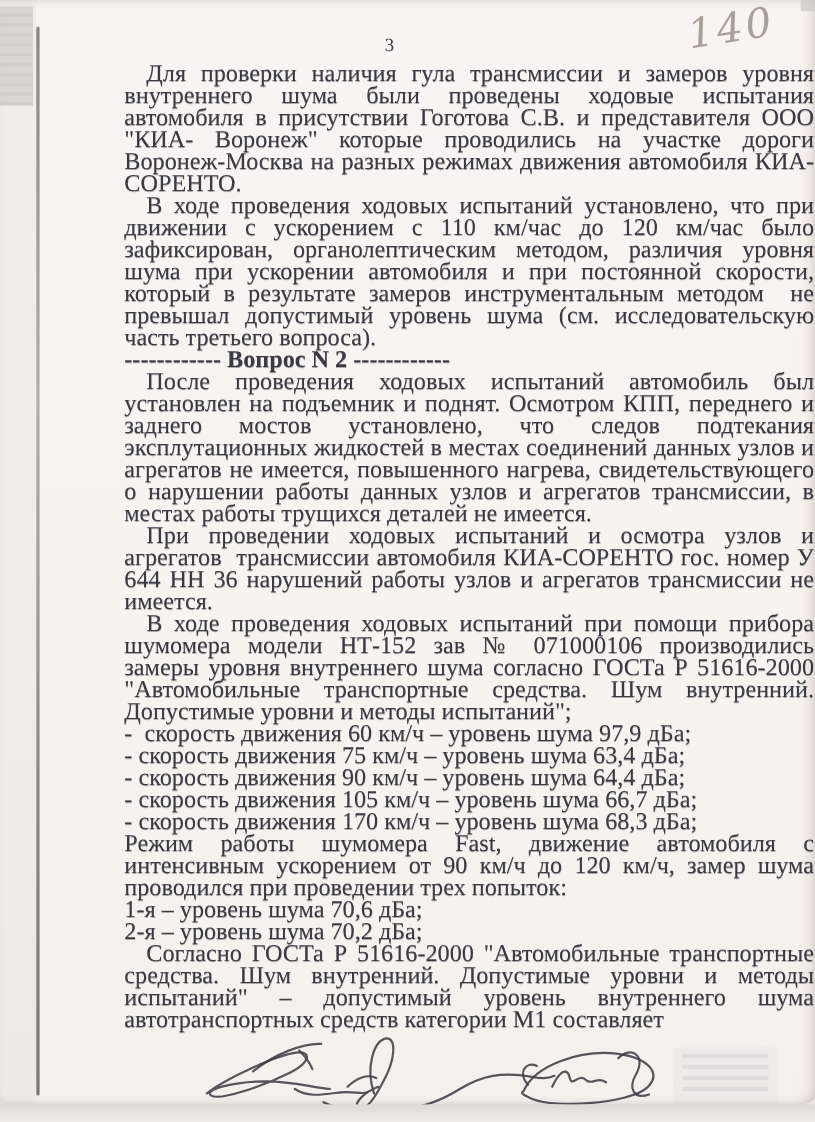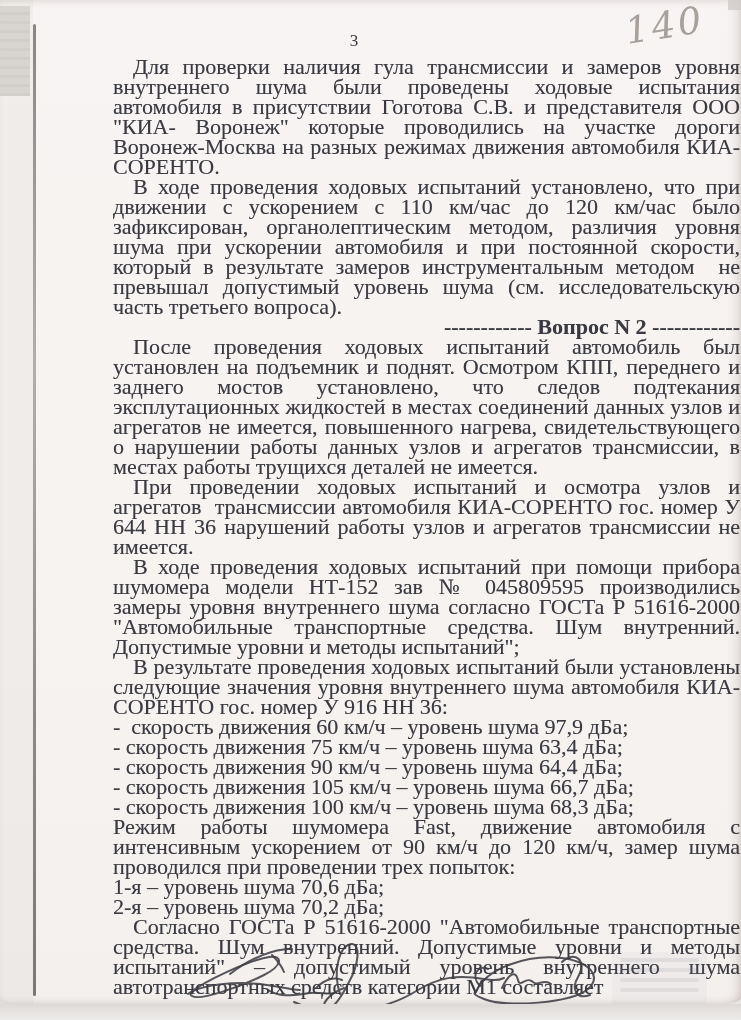--- a/index.html
+++ b/index.html
@@ -38,21 +38,21 @@
     transform:rotate(-9deg);
   }
   .content{
     position:absolute;left:65px;top:57px;width:627px;
     font-size:22px;line-height:20px;text-align:justify;
     text-shadow:0.2px 0.2px 0.3px rgba(58,58,66,.4);
     margin-left:48px;
   }
   .p{white-space:pre-wrap;}
   .ind{text-indent:20px;}
-  .hd{text-align:right;font-weight:bold;white-space:pre-wrap;}
+  .hd{text-align:left;font-weight:bold;white-space:pre-wrap;}
   .li{white-space:pre-wrap;}
   .sig{position:absolute;}
   .sig path{fill:none;stroke:#3d3d44;stroke-width:2;stroke-linecap:round;opacity:.88;}
   .stamp-faint{
     position:absolute;left:612px;top:952px;width:95px;height:52px;
     background:rgba(130,130,155,.05);border-radius:4px;filter:blur(.6px);
   }
   .stamp-faint i{display:block;height:4px;margin:6px 8px;background:rgba(115,115,140,.12);border-radius:2px;}
   .bottom-strip{
     position:absolute;left:0;bottom:0;width:741px;height:16px;
@@ -71,27 +71,26 @@
 
   <div class="page-number">3</div>
   <div class="handwritten">140</div>
 
   <div class="content">
     <div class="p ind">Для проверки наличия гула трансмиссии и замеров уровня внутреннего шума были проведены ходовые испытания автомобиля в присутствии Гоготова С.В. и представителя ООО "КИА- Воронеж" которые проводились на участке дороги Воронеж-Москва на разных режимах движения автомобиля КИА-СОРЕНТО.</div>
     <div class="p ind">В ходе проведения ходовых испытаний установлено, что при движении с ускорением с 110 км/час до 120 км/час было зафиксирован, органолептическим методом, различия уровня шума при ускорении автомобиля и при постоянной скорости, который в результате замеров инструментальным методом  не превышал допустимый уровень шума (см. исследовательскую часть третьего вопроса).</div>
     <div class="hd">------------ Вопрос N 2 ------------</div>
     <div class="p ind">После проведения ходовых испытаний автомобиль был установлен на подъемник и поднят. Осмотром КПП, переднего и заднего мостов установлено, что следов подтекания эксплутационных жидкостей в местах соединений данных узлов и агрегатов не имеется, повышенного нагрева, свидетельствующего о нарушении работы данных узлов и агрегатов трансмиссии, в местах работы трущихся деталей не имеется.</div>
     <div class="p ind">При проведении ходовых испытаний и осмотра узлов и агрегатов  трансмиссии автомобиля КИА-СОРЕНТО гос. номер У 644 НН 36 нарушений работы узлов и агрегатов трансмиссии не имеется.</div>
-    <div class="p ind">В ходе проведения ходовых испытаний при помощи прибора шумомера модели НТ-152 зав № 045809595 производились замеры уровня внутреннего шума согласно ГОСТа Р 51616-2000 "Автомобильные транспортные средства. Шум внутренний. Допустимые уровни и методы испытаний";</div>
-    <div class="p ind">В результате проведения ходовых испытаний были установлены следующие значения уровня внутреннего шума автомобиля КИА-СОРЕНТО гос. номер У 916 НН 36:</div>
+    <div class="p ind">В ходе проведения ходовых испытаний при помощи прибора шумомера модели НТ-152 зав № 071000106 производились замеры уровня внутреннего шума согласно ГОСТа Р 51616-2000 "Автомобильные транспортные средства. Шум внутренний. Допустимые уровни и методы испытаний";</div>
     <div class="li">-  скорость движения 60 км/ч – уровень шума 97,9 дБа;</div>
     <div class="li">- скорость движения 75 км/ч – уровень шума 63,4 дБа;</div>
     <div class="li">- скорость движения 90 км/ч – уровень шума 64,4 дБа;</div>
     <div class="li">- скорость движения 105 км/ч – уровень шума 66,7 дБа;</div>
-    <div class="li">- скорость движения 100 км/ч – уровень шума 68,3 дБа;</div>
+    <div class="li">- скорость движения 170 км/ч – уровень шума 68,3 дБа;</div>
     <div class="p">Режим работы шумомера Fast, движение автомобиля с интенсивным ускорением от 90 км/ч до 120 км/ч, замер шума проводился при проведении трех попыток:</div>
     <div class="li">1-я – уровень шума 70,6 дБа;</div>
     <div class="li">2-я – уровень шума 70,2 дБа;</div>
     <div class="p ind">Согласно ГОСТа Р 51616-2000 "Автомобильные транспортные средства. Шум внутренний. Допустимые уровни и методы испытаний" – допустимый уровень внутреннего шума автотранспортных средств категории М1 составляет</div>
   </div>
 
   <svg class="sig" style="left:172px;top:946px;" width="170" height="64" viewBox="0 0 170 64">
     <path d="M 16,48 C 34,34 78,14 97,11 C 112,9 110,20 92,29 C 68,41 28,55 20,50 C 12,45 40,37 70,37 C 96,37 112,43 128,44"></path>
     <path d="M 58,28 C 78,12 104,2 120,3"></path>
     <path d="M 100,9 C 106,15 110,21 112,26"></path>

